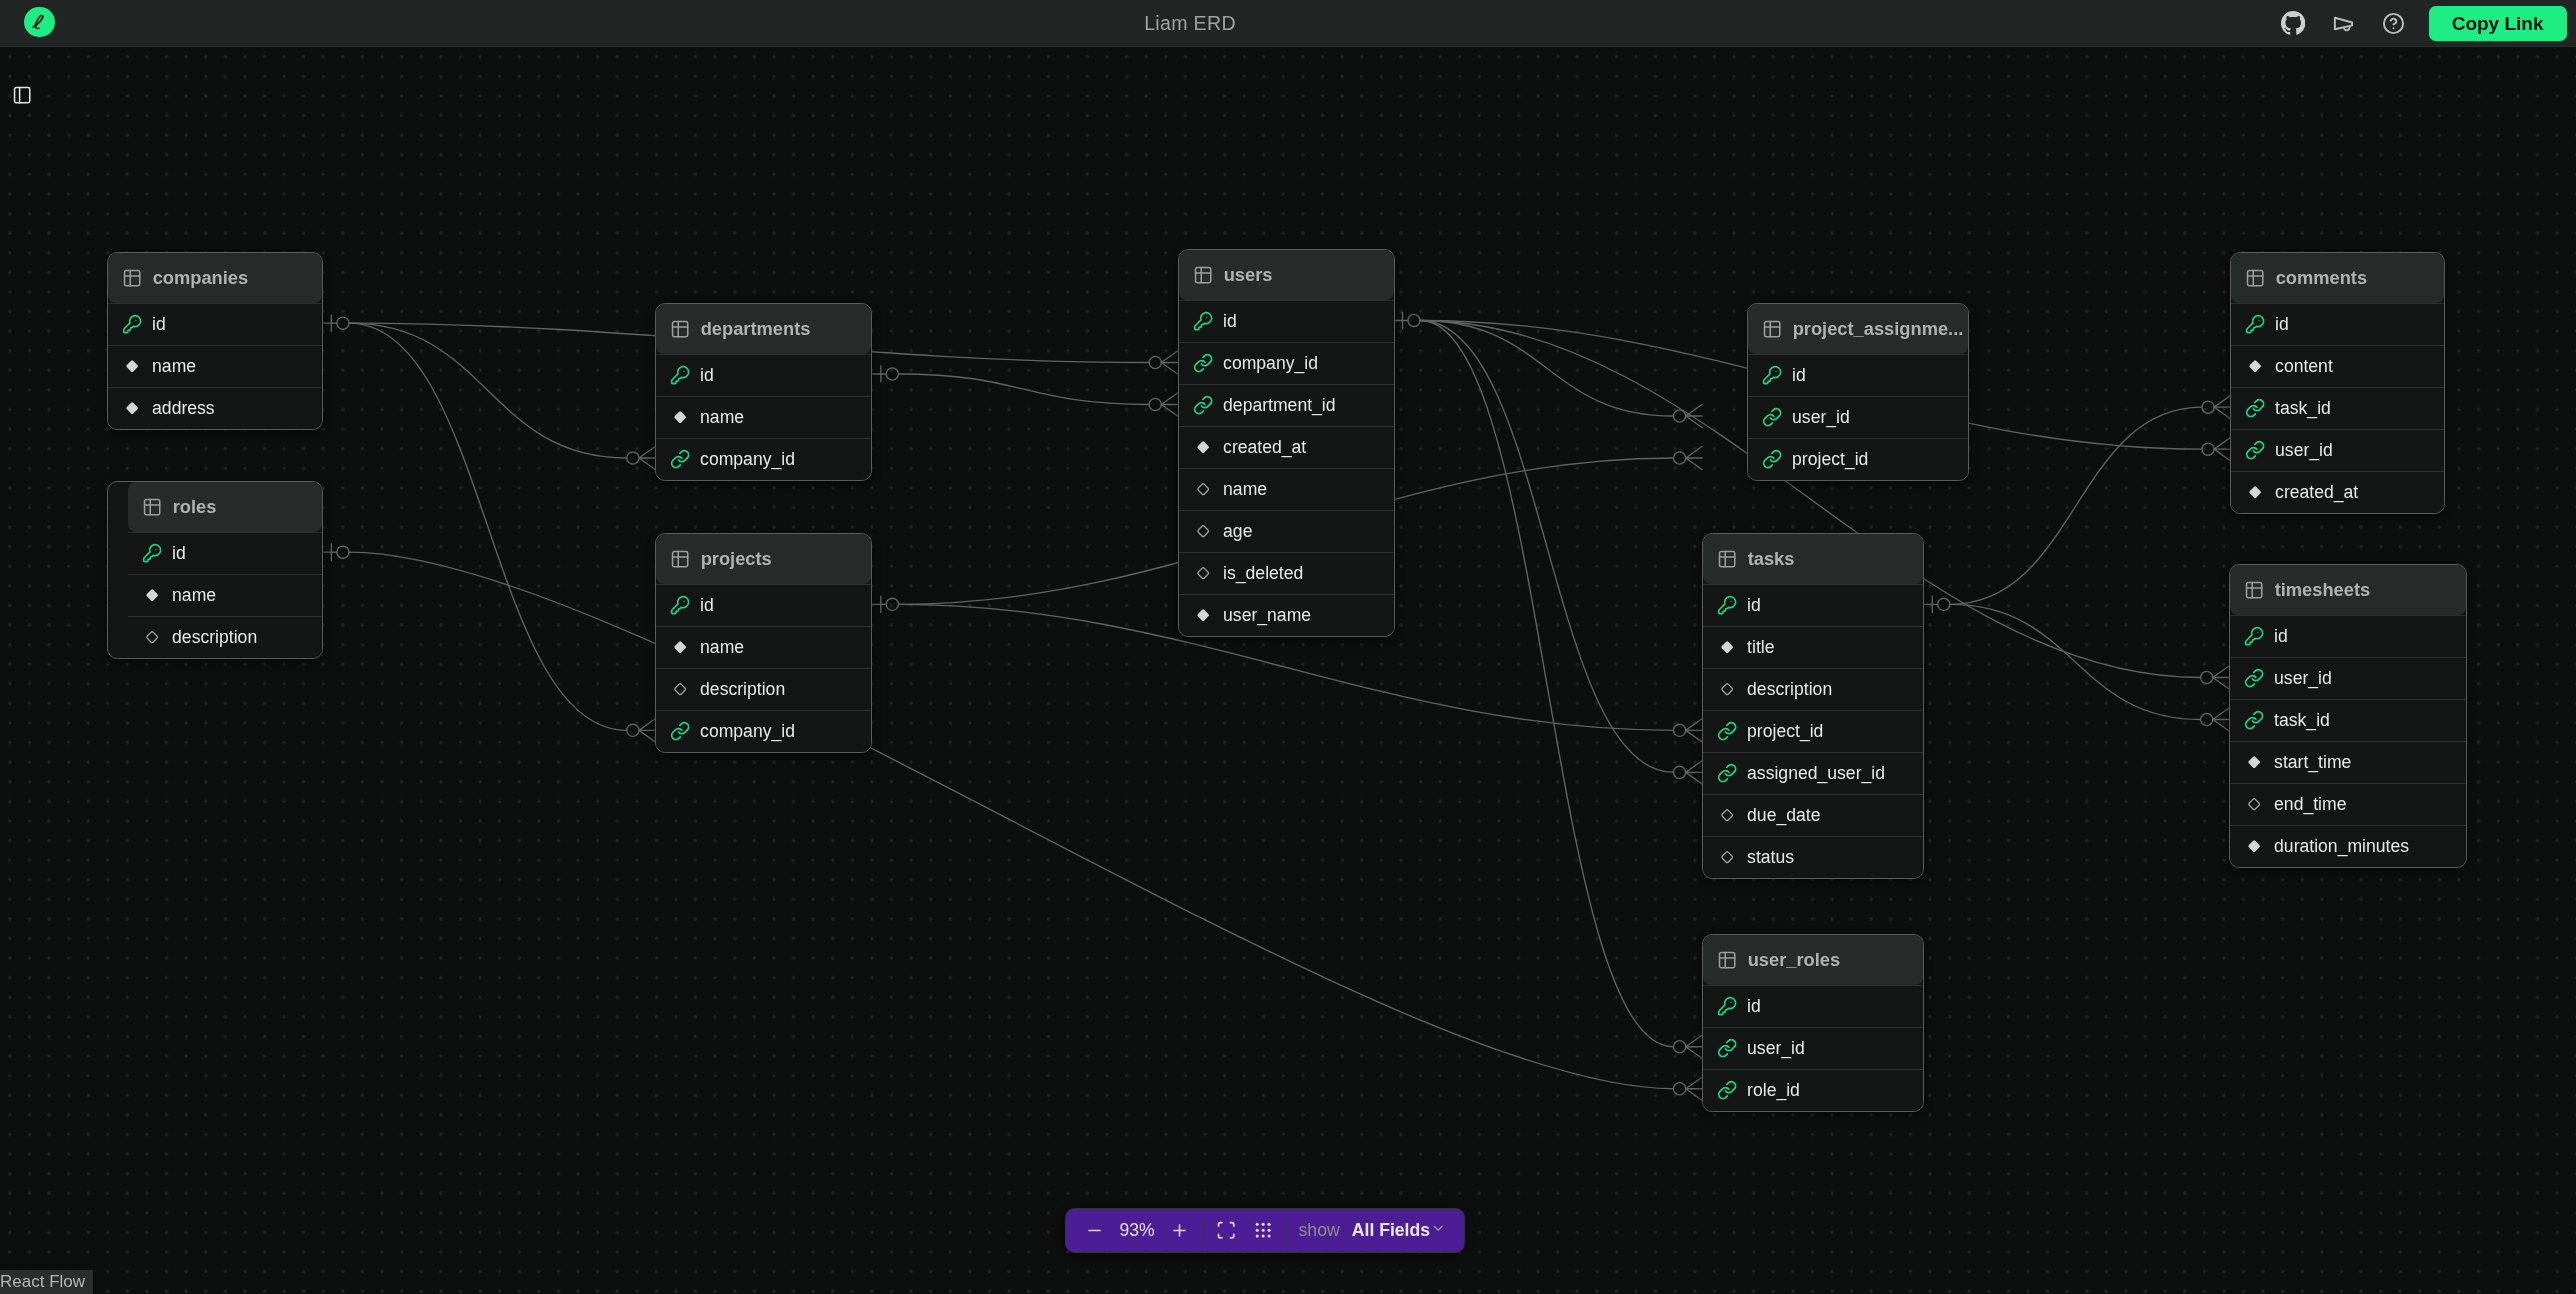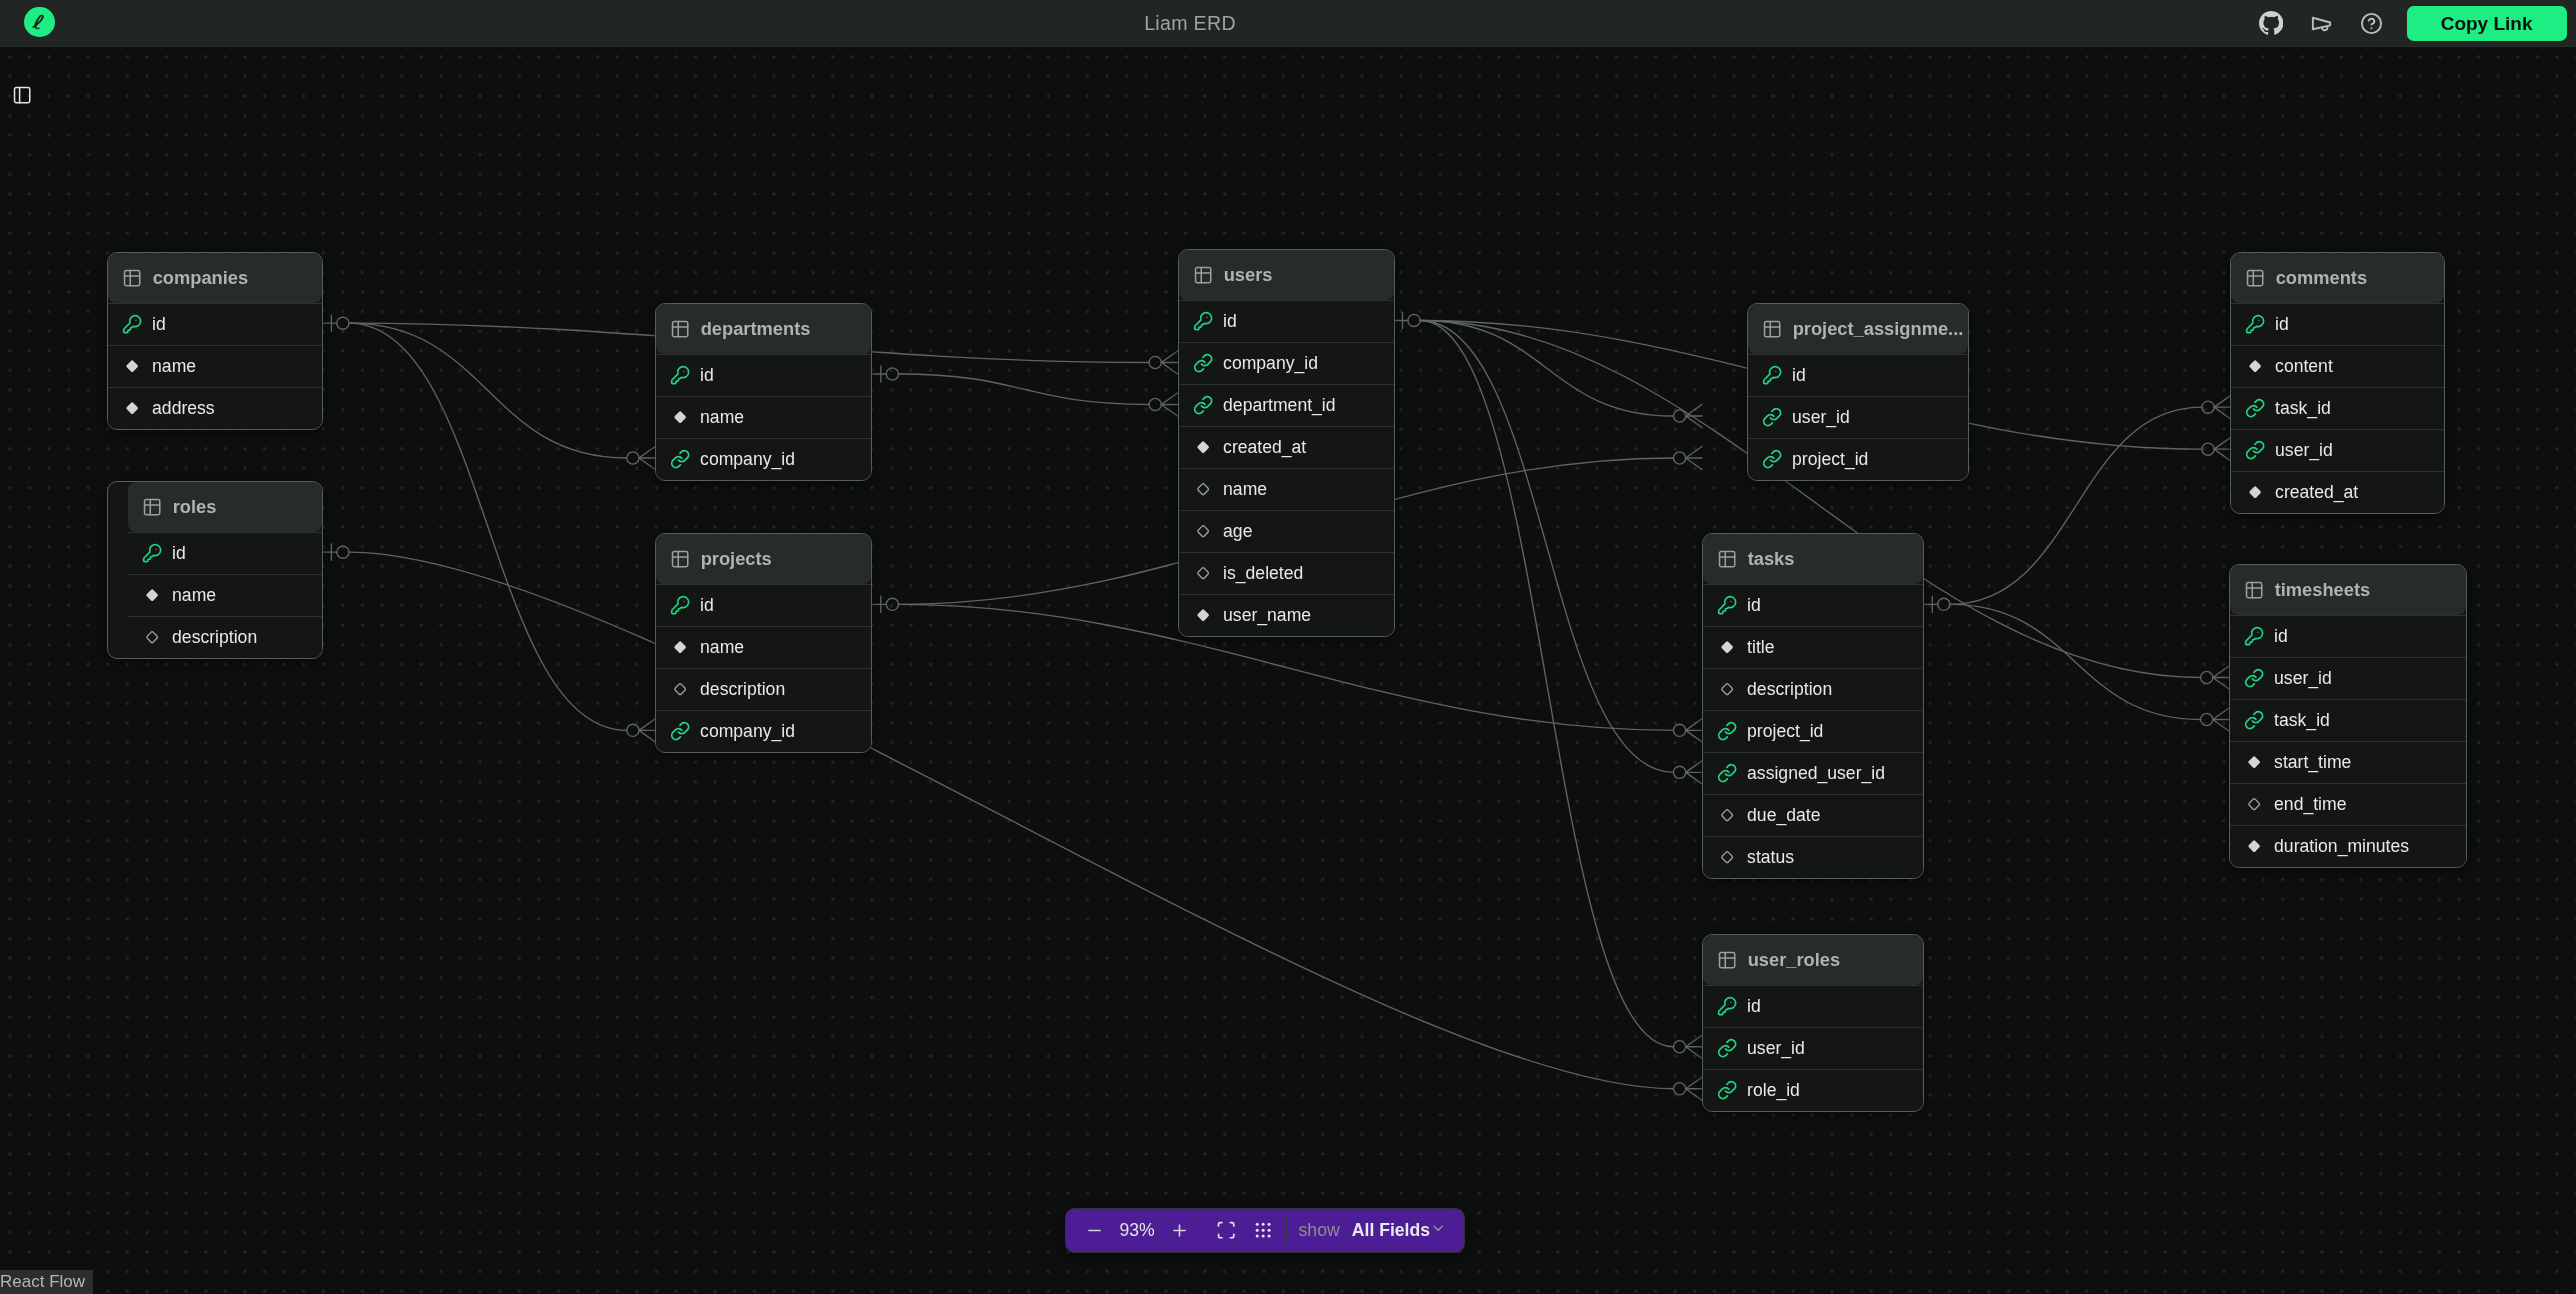--- a/index.html
+++ b/index.html
@@ -14,21 +14,21 @@
   .logo-circle { width:30.5px; height:30.5px; border-radius:50%; background:#1ded83;
                  display:flex; align-items:center; justify-content:center; }
   .logo-glyph { font-family:"DejaVu Sans", sans-serif; font-size:20.3px; color:#14241b;
                 font-weight:bold; transform:rotate(18deg); line-height:1; }
   .app-title { position:absolute; left:1155px; top:50%; transform:translate(-50%,-50%);
                color:#9ea4a1; font-size:19.6px; font-weight:500; letter-spacing:0.3px;margin-left:35px; }
   .topbar-right { position:absolute; right:9.5px; top:0; height:47px;
                   display:flex; align-items:center; gap:20.3px; }
   .icon-btn { width:30px; height:30px; display:flex; align-items:center;
               justify-content:center; background:none; border:none; cursor:pointer; }
-  .copy-link-btn { height:35px; padding:0 34px; border-radius:6.8px; border:none;
+  .copy-link-btn { height:35px; padding:0 23px; border-radius:6.8px; border:none;
                    background:#1ded83; color:#0c120f; font-size:19px; font-weight:700;
                    font-family:"Liberation Sans", sans-serif; display:flex;
                    align-items:center; cursor:pointer; }
 
   
   #canvas { position:absolute; inset:0; z-index:1; }
   .dots { position:absolute; left:0; top:47px; width:2576px; height:1247px;
           background-image:radial-gradient(#212625 1.4px, transparent 1.8px);
           background-size:19.6px 19.6px; }
   #edges-svg { position:absolute; left:0; top:0; width:2576px; height:1294px; z-index:2; }

